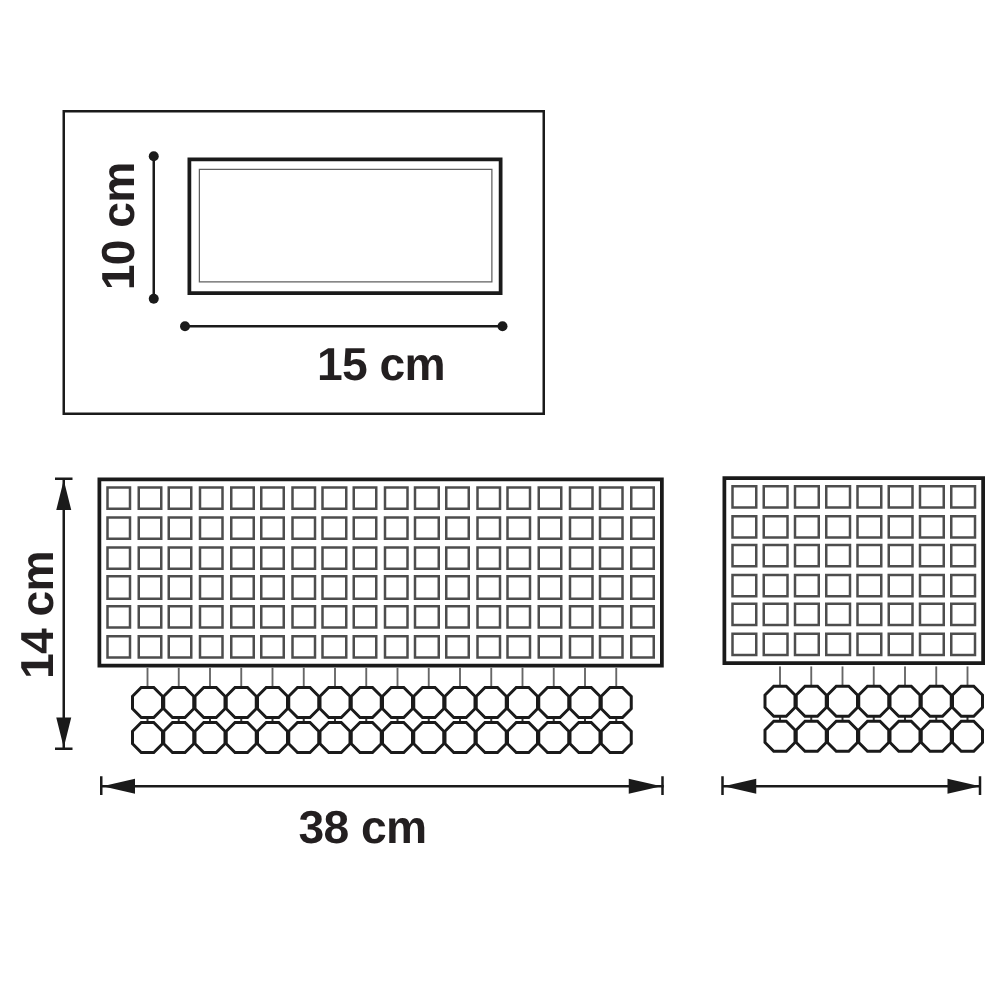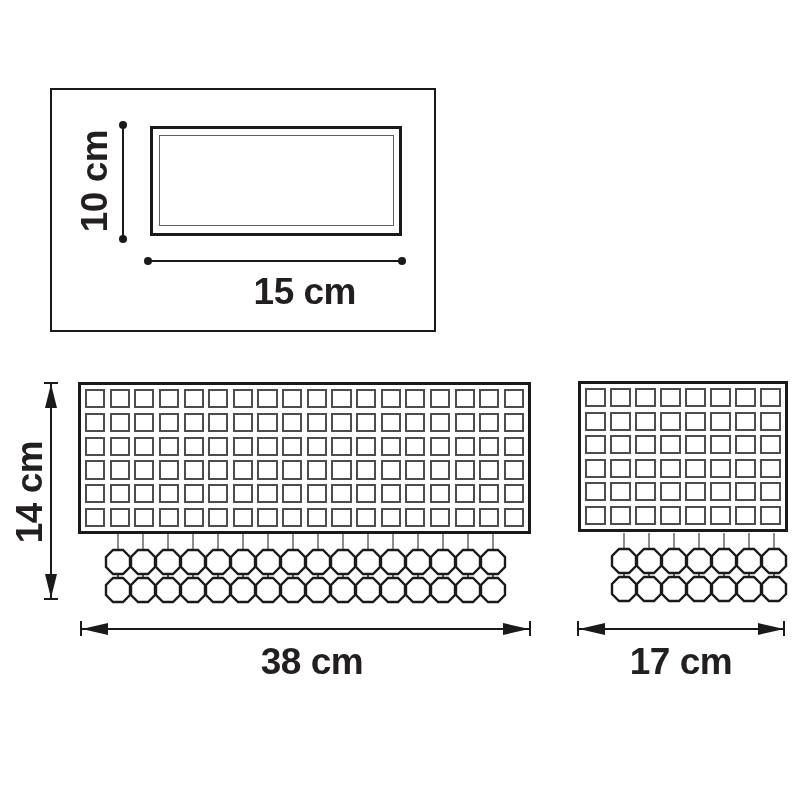--- a/index.html
+++ b/index.html
@@ -271,21 +271,21 @@
   <div class="abs tick-h" style="left:44px;top:598px;"></div>
   <div class="abs arr arr-up" style="left:44.5px;top:384px;"></div>
   <div class="abs arr arr-down" style="left:44.5px;top:574px;"></div>
   <div class="abs dim-label rot90" style="left:-50px;top:472px;">14 cm</div>
 
   <div class="abs dline-h" style="left:81px;top:628px;width:450px;"></div>
   <div class="abs tick-v" style="left:80px;top:621px;"></div>
   <div class="abs tick-v" style="left:529px;top:621px;"></div>
   <div class="abs arr arr-left" style="left:82px;top:622.5px;"></div>
   <div class="abs arr arr-right" style="left:503px;top:622.5px;"></div>
-  <div class="abs dim-label" style="left:232px;top:642px;">38 cm</div>
+  <div class="abs dim-label" style="left:210px;top:642px;">38 cm</div>
 
   <div class="abs thick-rect" style="left:578px;top:381px;width:204px;height:145px;">
     <div class="crystal-grid" id="grid-small" style="grid-template-columns: repeat(8, 1fr); grid-template-rows: repeat(6, 1fr);">
         <div class="cell"></div>
         <div class="cell"></div>
         <div class="cell"></div>
         <div class="cell"></div>
         <div class="cell"></div>
         <div class="cell"></div>
         <div class="cell"></div>
@@ -375,15 +375,14 @@
         <polygon points="191,16 201,16 208,23 208,33 201,40 191,40 184,33 184,23" fill="#ffffff" stroke="#1a1a1a" stroke-width="2.4"></polygon>
         <polygon points="191,44 201,44 208,51 208,61 201,68 191,68 184,61 184,51" fill="#ffffff" stroke="#1a1a1a" stroke-width="2.4"></polygon>
       </g>
     </svg>
 
   <div class="abs dline-h" style="left:578px;top:628px;width:206px;"></div>
   <div class="abs tick-v" style="left:577px;top:621px;"></div>
   <div class="abs tick-v" style="left:783px;top:621px;"></div>
   <div class="abs arr arr-left" style="left:579px;top:622.5px;"></div>
   <div class="abs arr arr-right" style="left:758px;top:622.5px;"></div>
-  <div class="abs dim-label" style="left:601px;top:642px;">17 cm</div>
 
 </div>
 
 </body></html>

